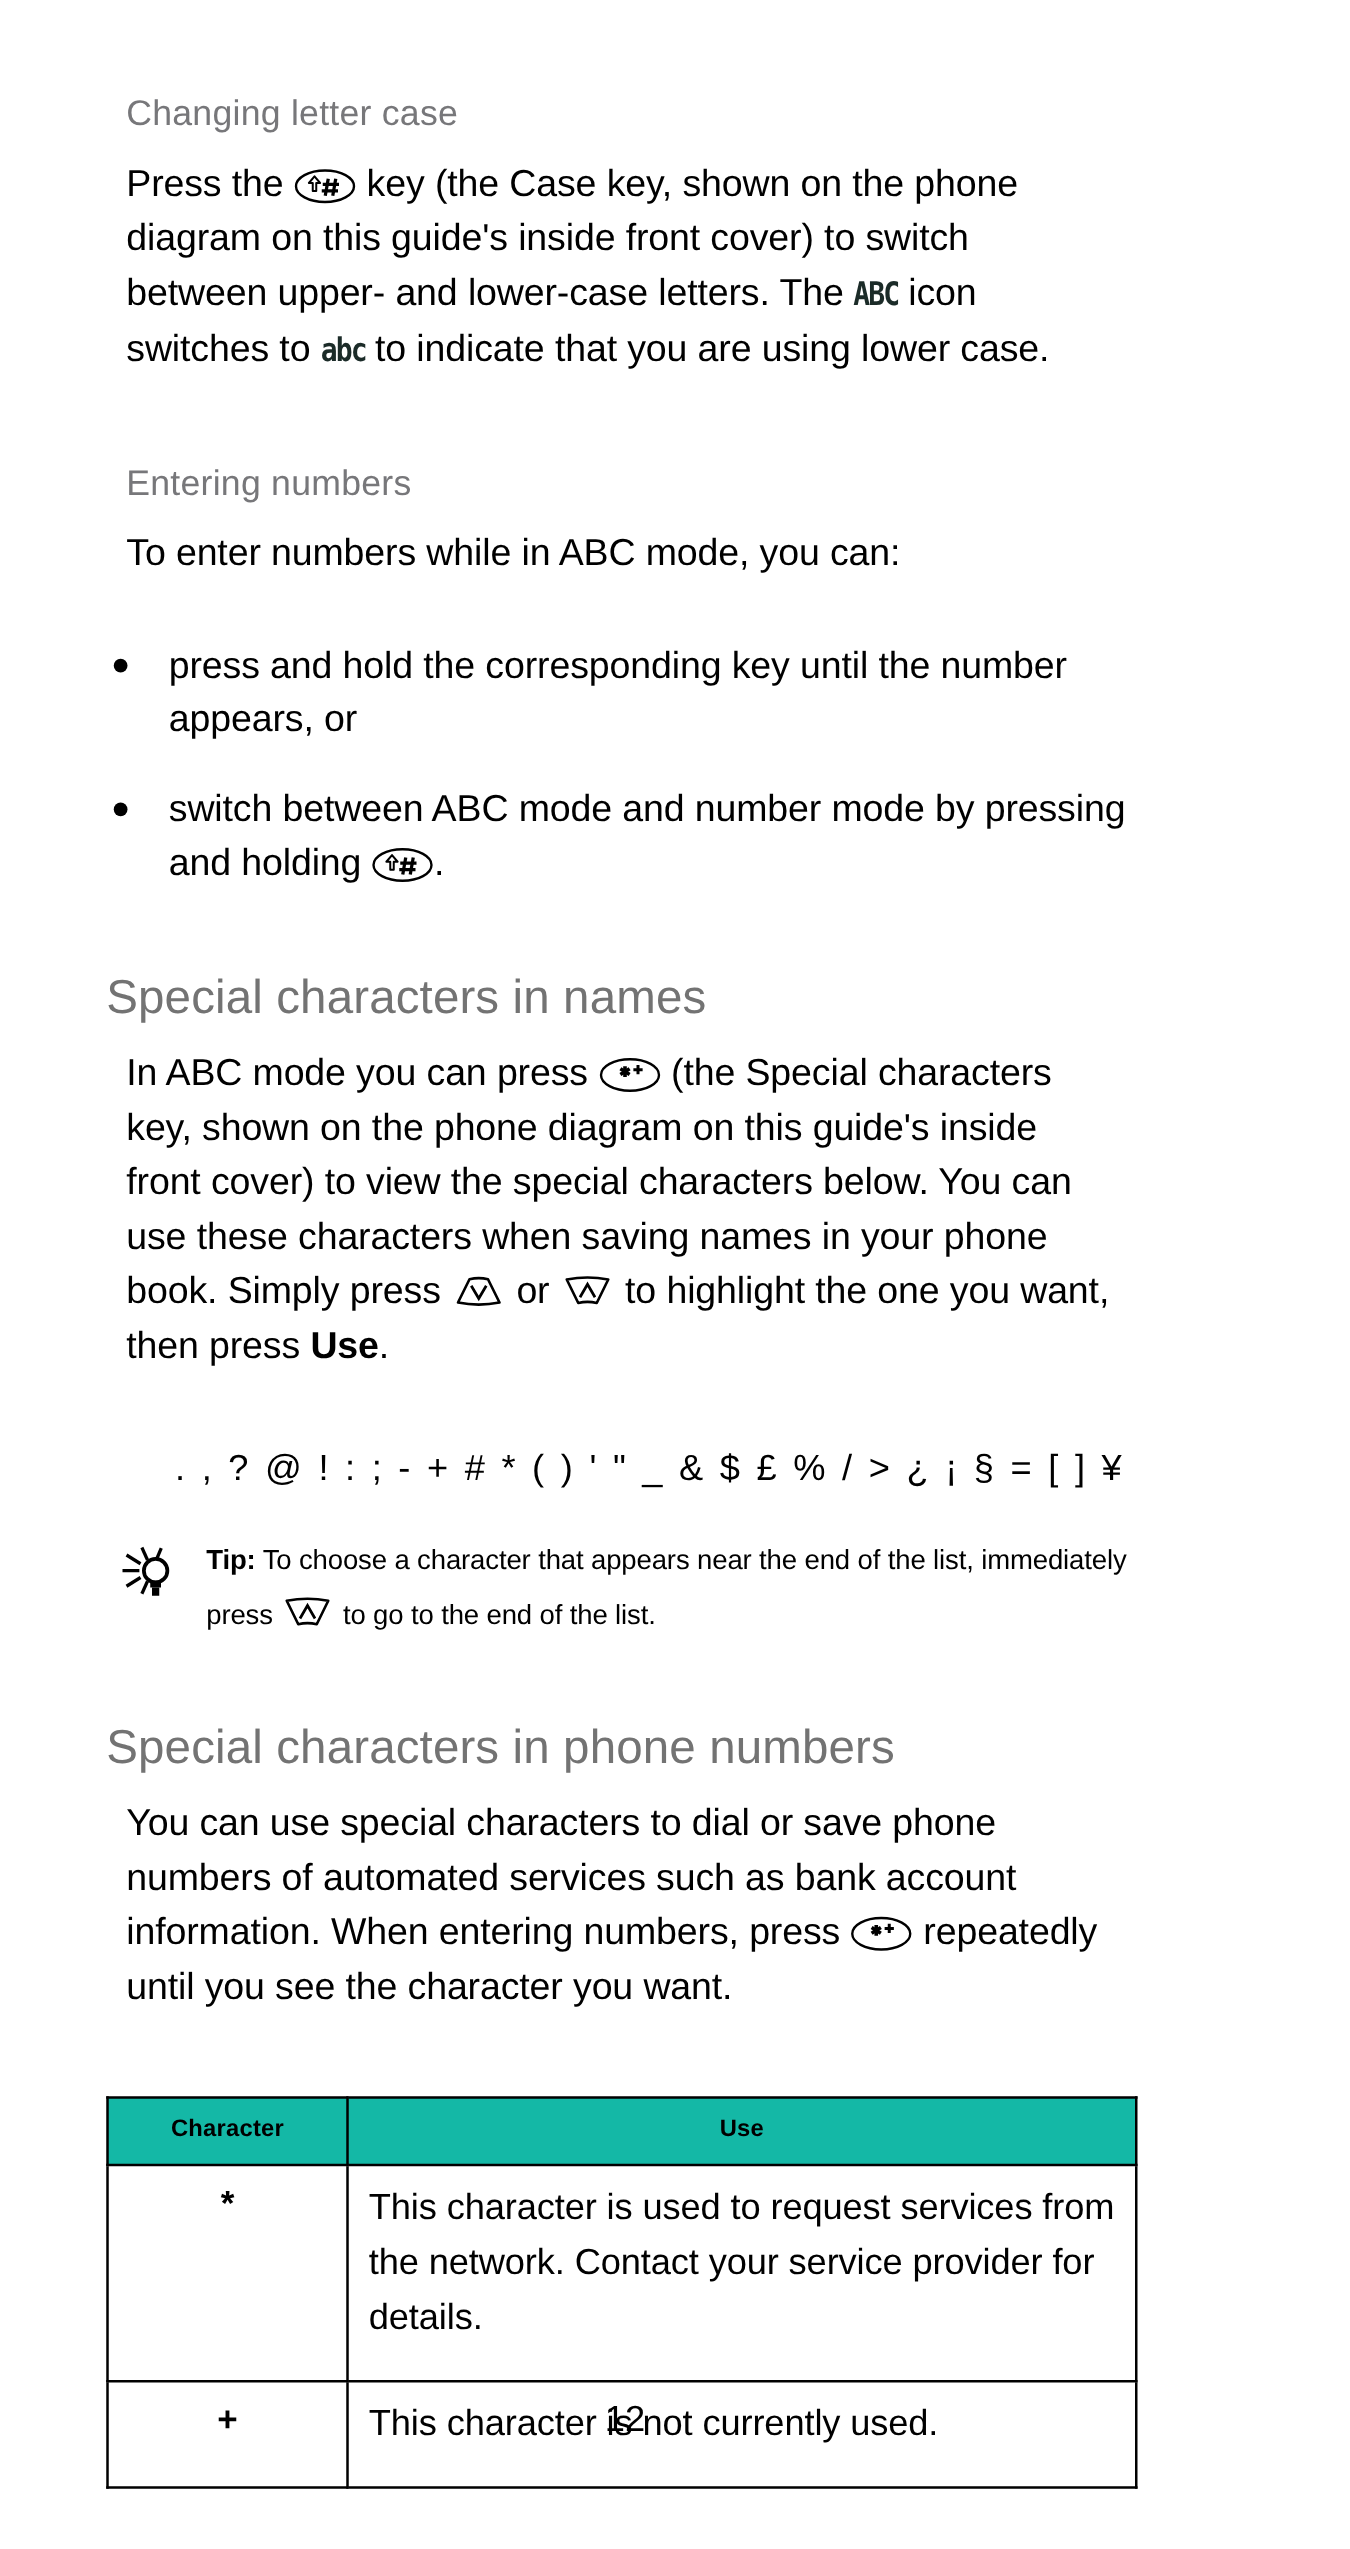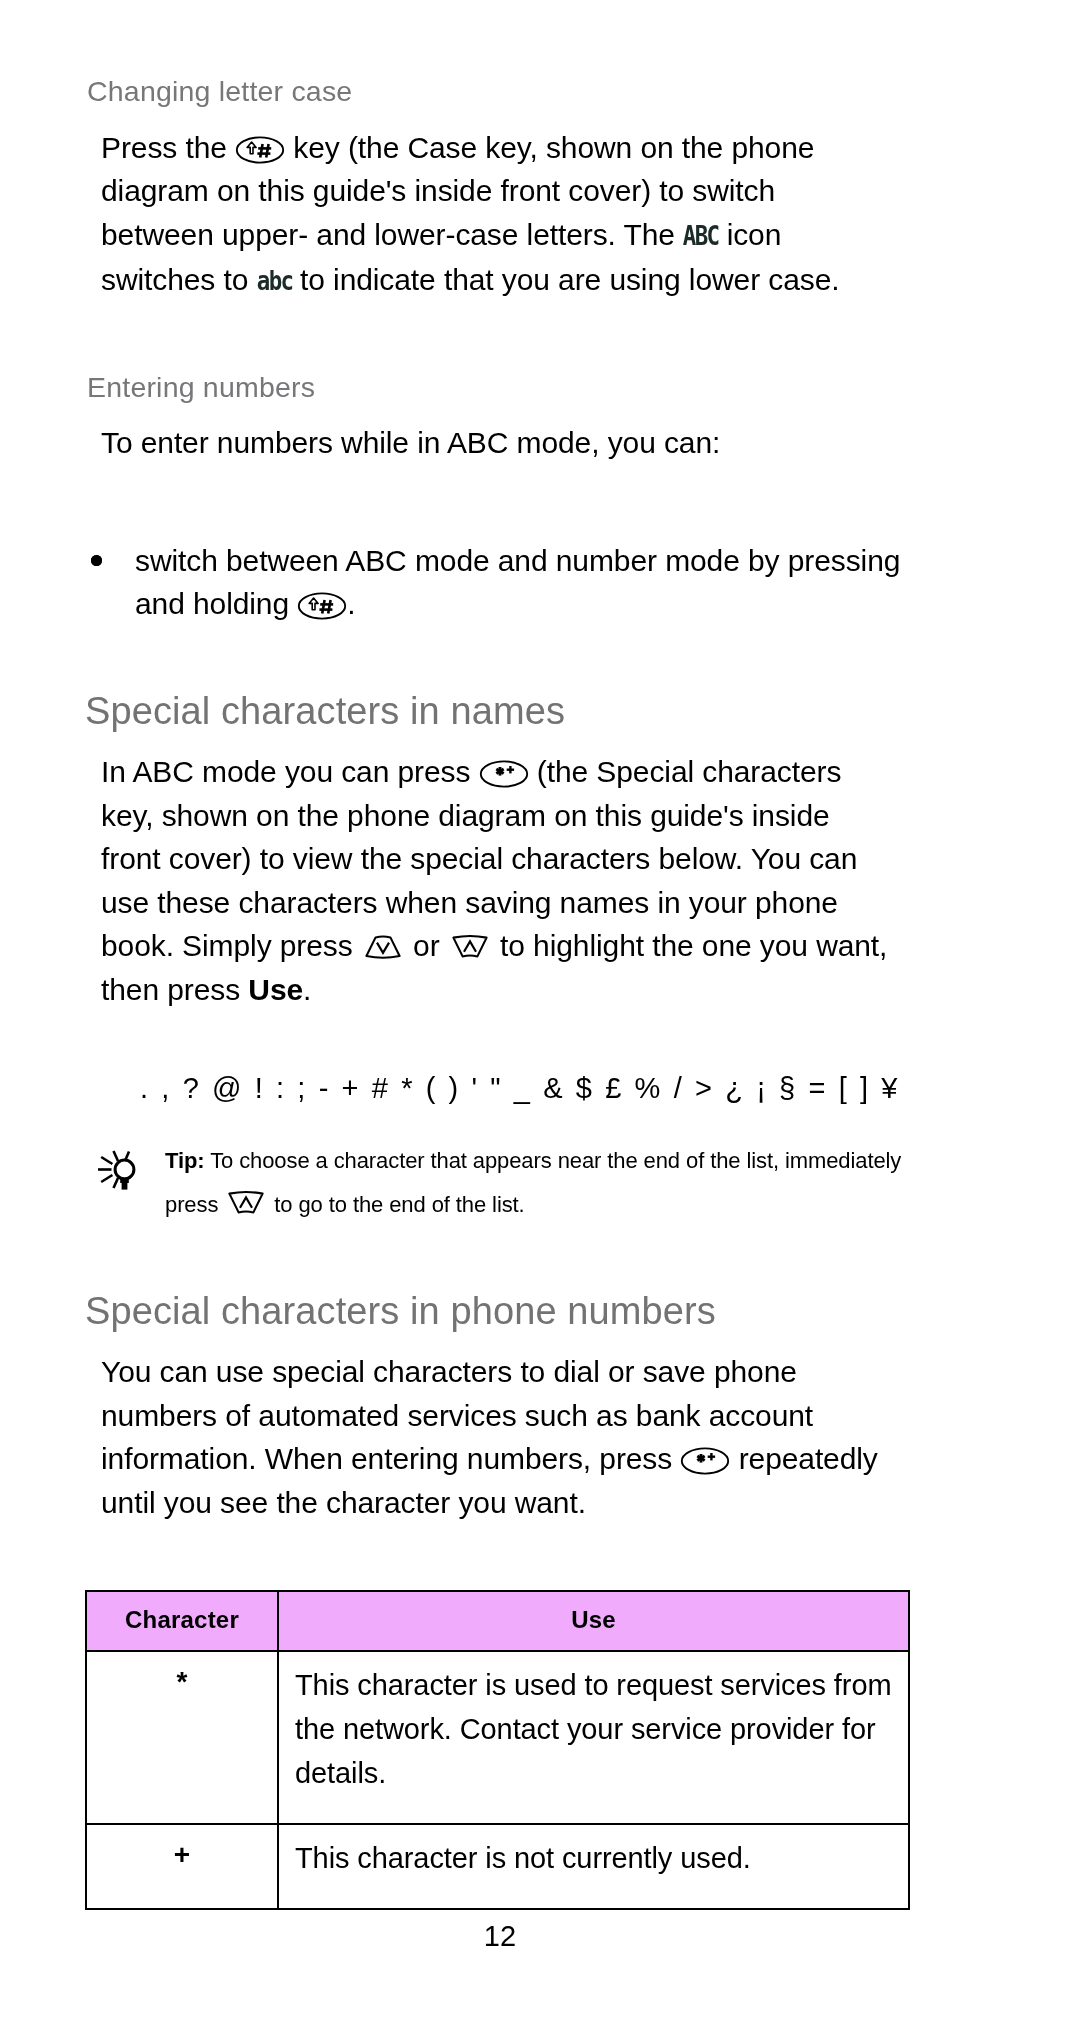--- a/index.html
+++ b/index.html
@@ -30,21 +30,21 @@
     top: 74px;
     width: 825px;
   }
 
   
   .subhead {
     font-size: 28.5px;
     color: #77777a;
     font-weight: normal;
     letter-spacing: 0.2px;
-    margin: 0 0 9px 2px;
+    margin: 0 0 9px 16px;
     line-height: 1.25;
   }
   .sect-head {
     font-size: 38px;
     color: #737373;
     font-weight: normal;
     letter-spacing: 0.1px;
     margin: 0 0 4px 0;
     line-height: 1.22;
   }
@@ -140,22 +140,22 @@
     width: 825px;
     table-layout: fixed;
   }
   table.chartbl th,
   table.chartbl td {
     border: 2.5px solid #000;
     padding: 0;
     vertical-align: top;
   }
   table.chartbl th {
-    background: #f0abfc;
-    font-size: 24px;
+    background: #14b8a6;
+    font-size: 19px;
     font-weight: bold;
     text-align: center;
     padding: 14px 6px 16px 6px;
     letter-spacing: 0.2px;
   }
   table.chartbl td.charcell {
     text-align: center;
     font-size: 28px;
     font-weight: bold;
     padding: 14px 6px 18px 6px;
@@ -202,21 +202,21 @@
     <div class="gap-lg"></div>
 
     <h3 class="subhead">Entering numbers</h3>
 
     <p class="body">To enter numbers while in ABC mode, you can:</p>
 
     <div class="gap-sm"></div>
 
     <ul class="bullets">
       <li>
-        <span class="dot"></span>
+        <span class="dot"></span><span>press and hold the corresponding key until the number appears, or</span>
       </li>
       <li>
         <span class="dot"></span><span>switch between ABC mode and number mode by pressing and holding </span><span class="keyico"><svg width="50" height="30" viewBox="0 0 50 30" aria-hidden="true">
             <ellipse cx="25" cy="15" rx="23.2" ry="12.6" fill="none" stroke="#000" stroke-width="1.9"></ellipse>
             <path d="M15.2 18.8 L15.2 12.4 L12.1 12.4 L16.6 7.1 L21.1 12.4 L18.0 12.4 L18.0 18.8 Z" fill="none" stroke="#000" stroke-width="1.6" stroke-linejoin="round"></path>
             <g stroke="#000" stroke-width="2.6" stroke-linecap="butt">
               <line x1="27.6" y1="9.0" x2="25.2" y2="22.6"></line>
               <line x1="33.6" y1="9.0" x2="31.2" y2="22.6"></line>
               <line x1="23.2" y1="13.4" x2="36.2" y2="13.4"></line>
               <line x1="22.4" y1="18.6" x2="35.4" y2="18.6"></line>

